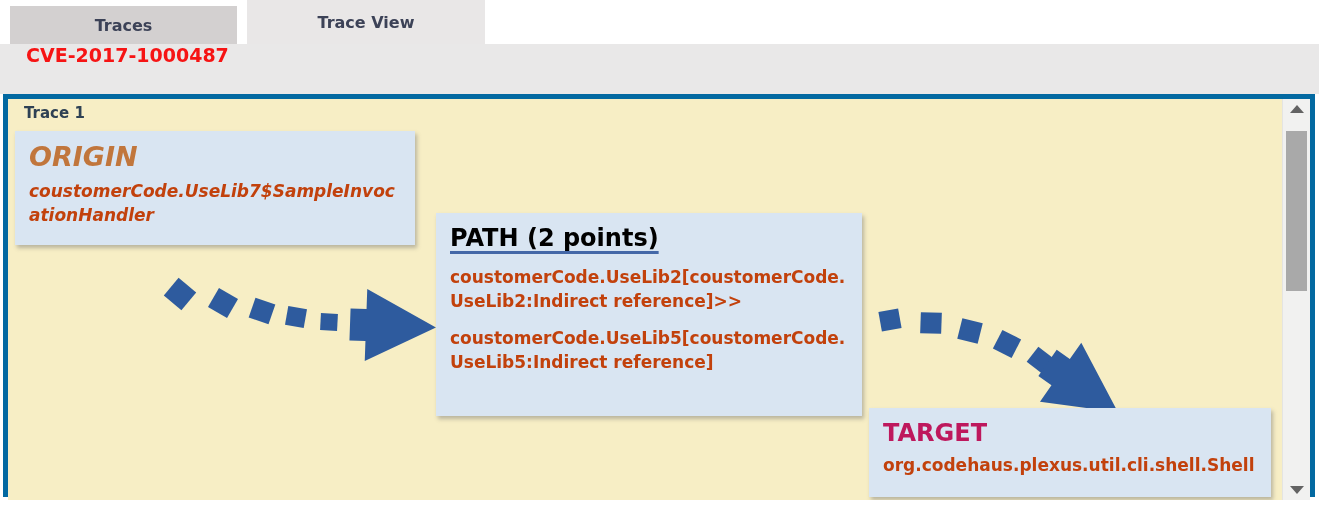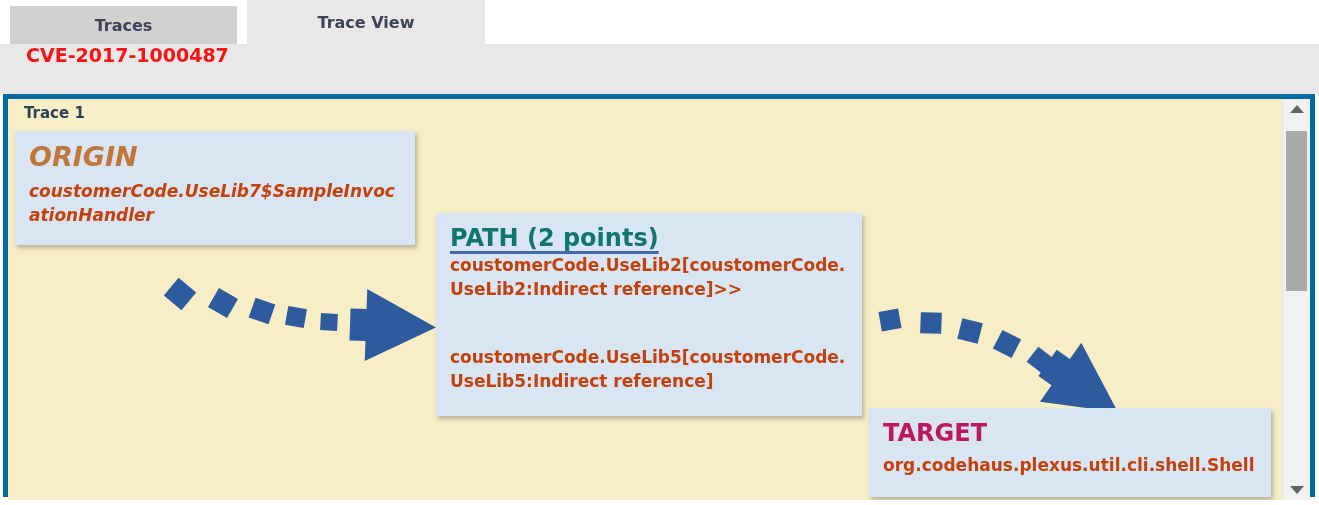--- a/index.html
+++ b/index.html
@@ -76,28 +76,28 @@
   }
 
   .origin-box { left: 7px; top: 32px; width: 400px; height: 114px; font-style: italic; }
   .origin-title {
     font-size: 27px; font-weight: bold; color: #c1763c;
     margin-bottom: 6px; line-height: 32px;
   }
 
   .path-box { left: 428px; top: 114px; width: 426px; height: 203px; }
   .path-title {
-    font-size: 24px; font-weight: bold; color: #0f766e;
-    line-height: 30px; 
+    font-size: 24px; font-weight: bold; color: #000000;
+    line-height: 30px; margin-bottom: 12px;
     text-decoration: underline;
     text-decoration-color: #4468a8;
     text-decoration-thickness: 3px;
     text-underline-offset: 5px;
   }
-  .path-point { margin-bottom: 44px; }
+  .path-point { margin-bottom: 13px; }
   .path-point:last-child { margin-bottom: 9px; }
 
   .target-box { left: 861px; top: 309px; width: 402px; height: 89px; }
   .target-title {
     font-size: 24px; font-weight: bold; color: #be185d;
     margin-bottom: 5px; line-height: 30px;
   }
 
   .arrow-layer {
     position: absolute; inset: 0;

